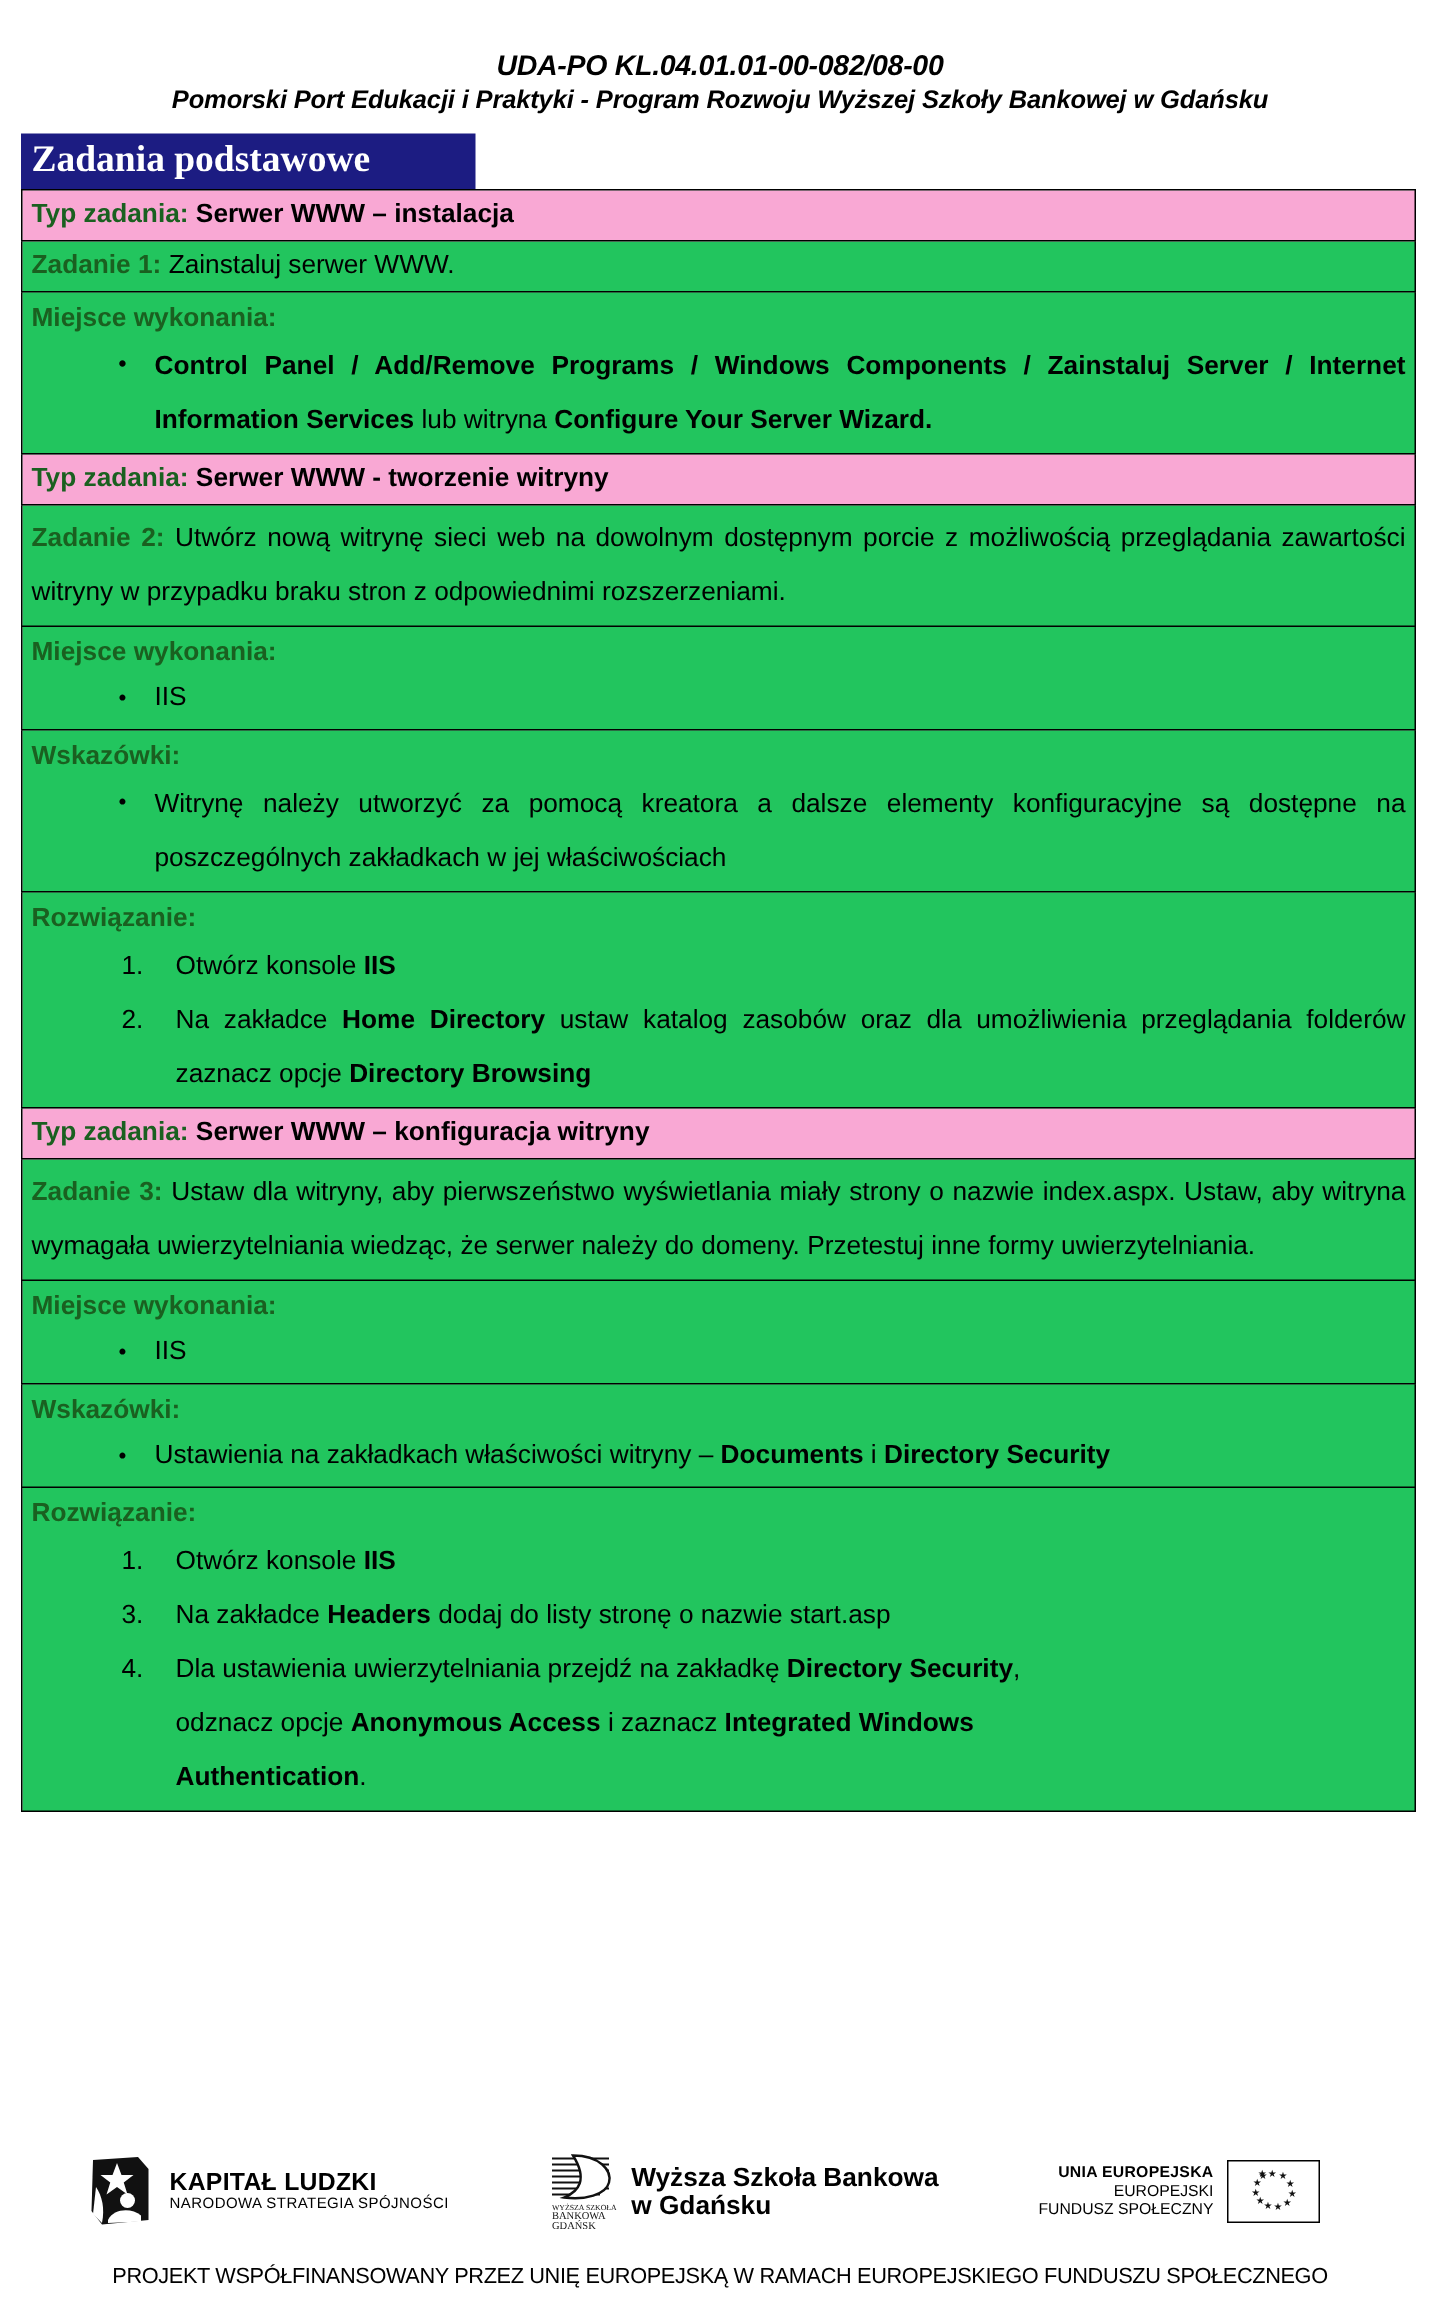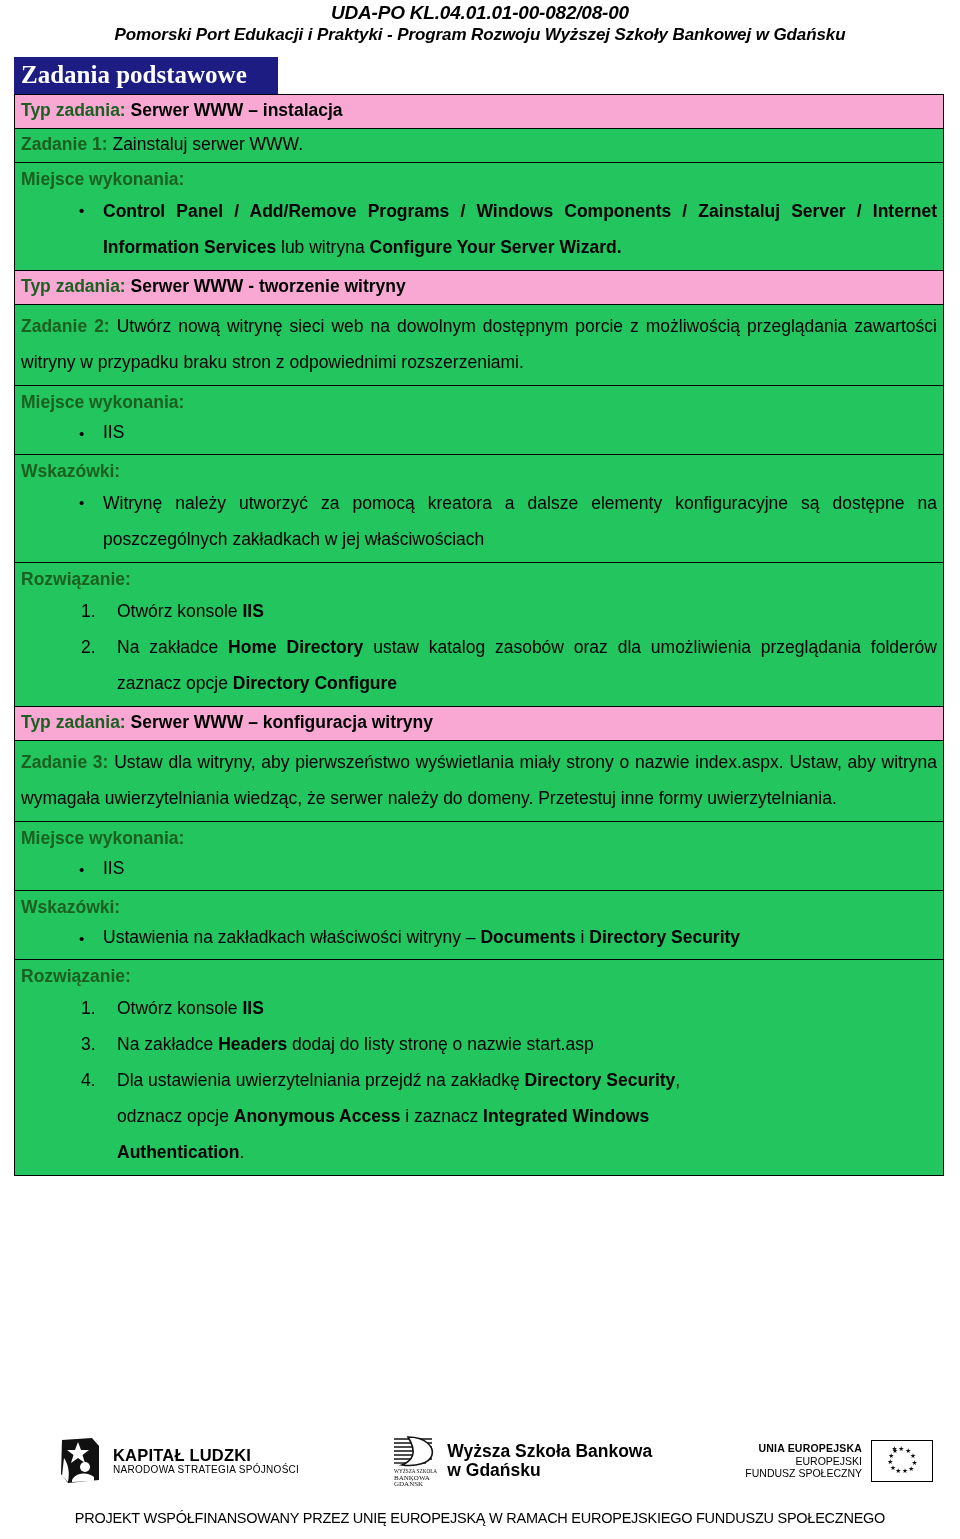--- a/index.html
+++ b/index.html
@@ -15,20 +15,21 @@
   }
 
   
   .doc-header {
     width: 960px;
     padding: 2px 0 0 0;
     text-align: center;
     font-style: italic;
     font-weight: bold;
     font-family: "Liberation Sans", sans-serif;
+    margin-top: 32px;
   }
   .doc-header .line1 {
     font-size: 19px;
     letter-spacing: -0.2px;
     line-height: 22px;
   }
   .doc-header .line2 {
     font-size: 17px;
     line-height: 22px;
     letter-spacing: -0.1px;
@@ -40,21 +41,21 @@
     padding-left: 14px;
   }
   .title-bar {
     display: inline-block;
     background: #1c1c82;
     color: #ffffff;
     font-family: "Liberation Serif", serif;
     font-size: 25px;
     font-weight: bold;
     line-height: 32px;
-    padding: 2px 31px 3px 7px;
+    padding: 2px 70px 3px 7px;
     white-space: nowrap;
   }
 
   
   .tbl {
     width: 930px;
     margin-left: 14px;
     margin-top: 0px;
     border-collapse: collapse;
     table-layout: fixed;
@@ -151,21 +152,21 @@
   .footer {
     position: absolute;
     left: 0;
     top: 1425px;
     width: 960px;
   }
   .logos {
     display: flex;
     align-items: center;
     justify-content: space-between;
-    padding: 0 27px 0 58px;
+    padding: 0 80px 0 58px;
     height: 72px;
   }
   .logo-block { display: flex; align-items: center; }
 
   
   .kl-mark { width: 46px; height: 50px; margin-right: 9px; }
   .kl-txt { line-height: 1; }
   .kl-txt .t1 {
     font-size: 16.5px; font-weight: bold; letter-spacing: 0.2px;
     display: block; margin-bottom: 2px;
@@ -288,21 +289,21 @@
     <td>
       <div class="cell-inner">
         <div class="section-label">Rozwiązanie:</div>
         <ol class="steps">
           <li class="noj">
             <span class="num">1.</span>
             Otwórz konsole <b class="k">IIS</b>
           </li>
           <li>
             <span class="num">2.</span>
-            Na zakładce <b class="k">Home Directory</b> ustaw katalog zasobów oraz dla umożliwienia przeglądania folderów zaznacz opcje <b class="k">Directory Configure</b>
+            Na zakładce <b class="k">Home Directory</b> ustaw katalog zasobów oraz dla umożliwienia przeglądania folderów zaznacz opcje <b class="k">Directory Browsing</b>
           </li>
         </ol>
       </div>
     </td>
   </tr>
 
   <tr class="row-type">
     <td>
       <div class="cell-inner">
         <div class="type-line">

